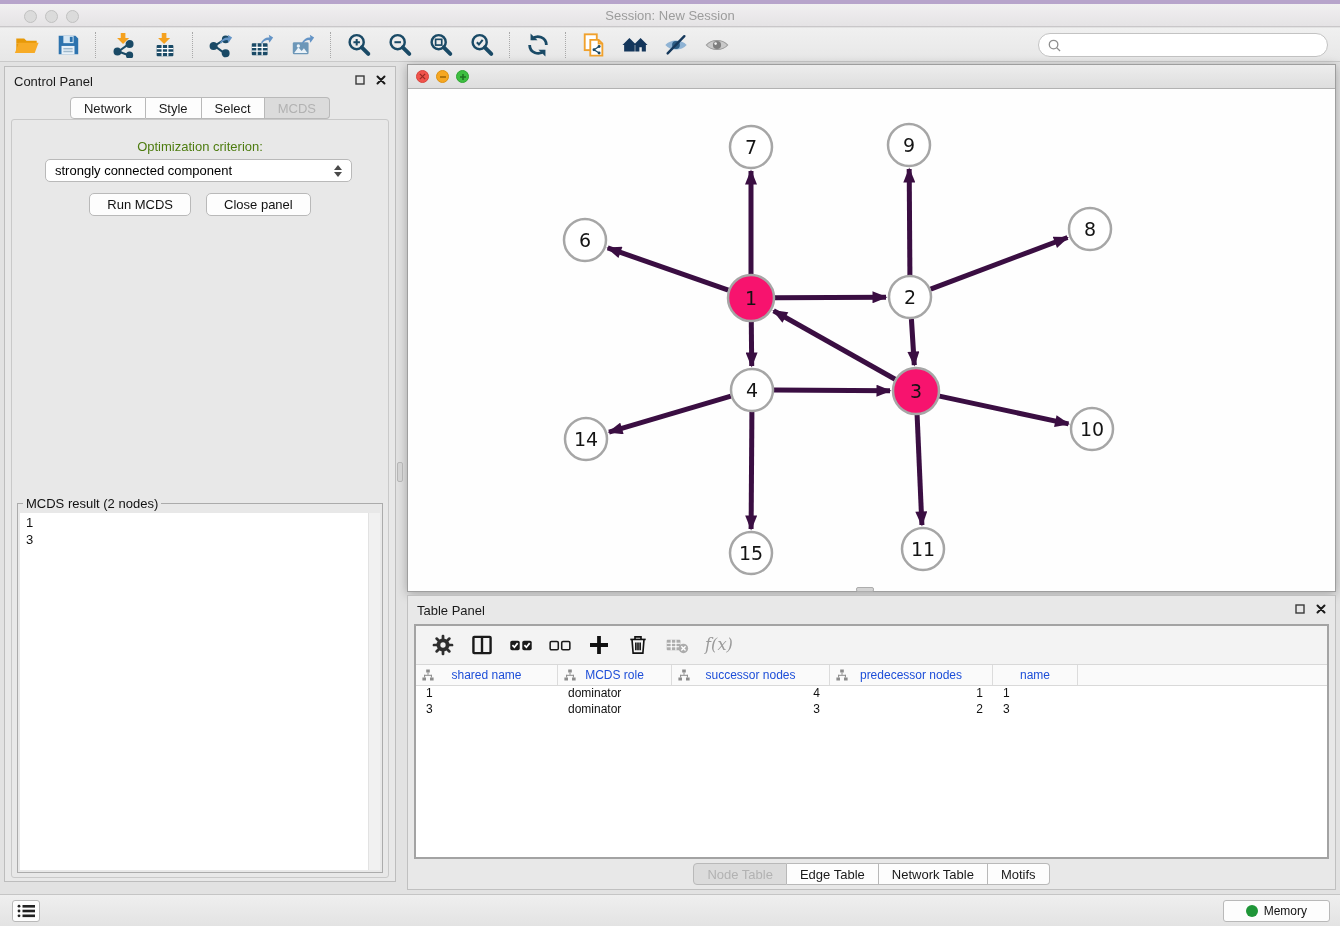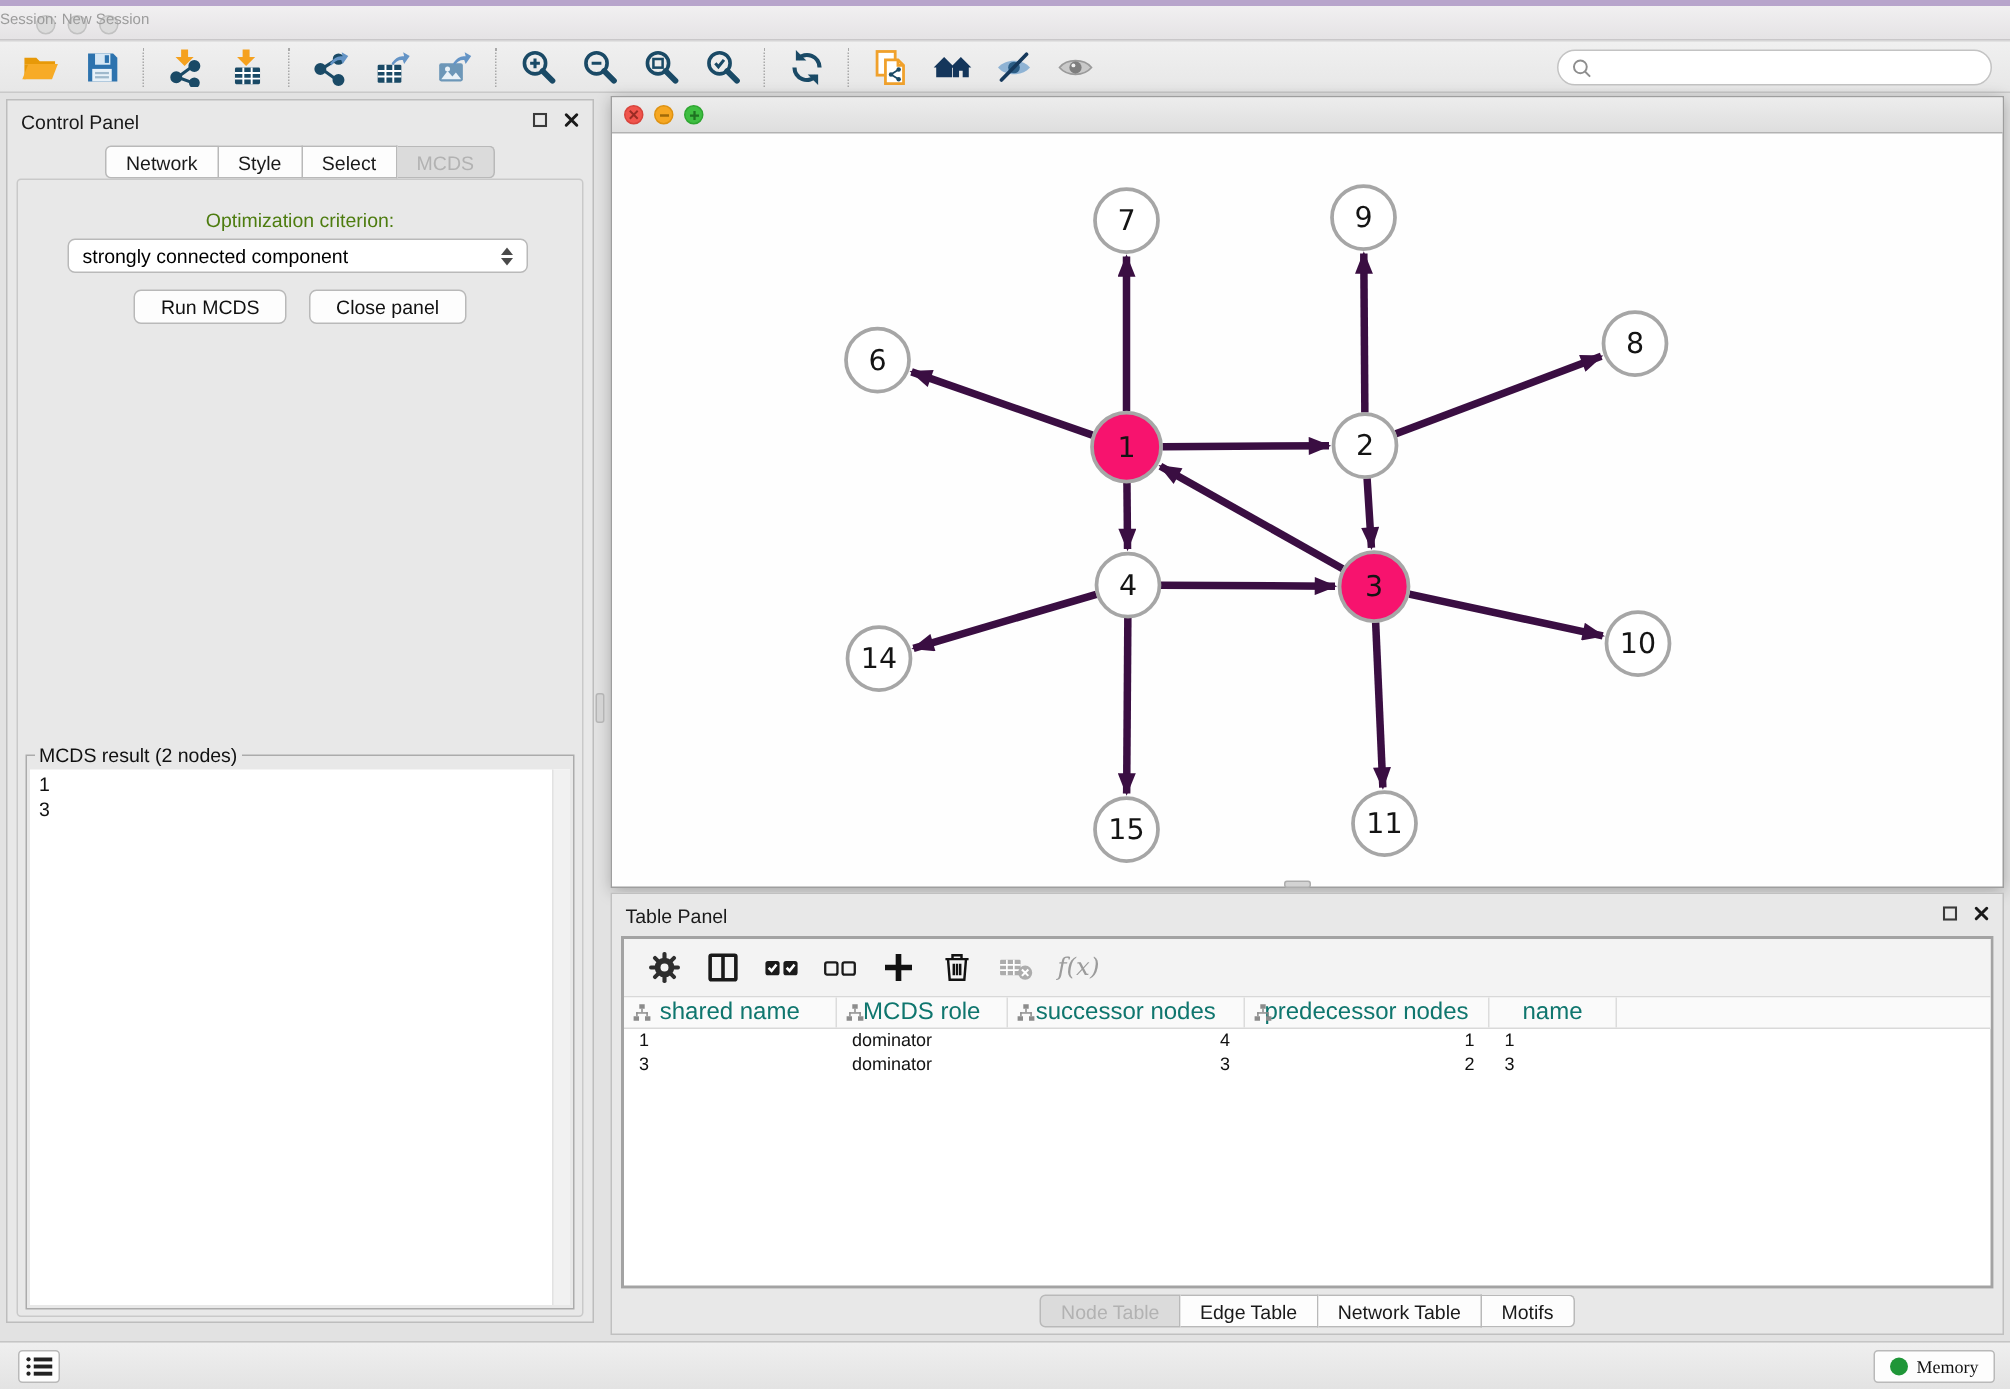--- a/index.html
+++ b/index.html
@@ -7,21 +7,21 @@
   body {
     width:1340px; height:926px; position:relative; overflow:hidden;
     font-family:"Liberation Sans", sans-serif; background:#E2E2E2;
   }
   
   .titlebar { position:absolute; top:0; left:0; right:0; height:27px;
     background:linear-gradient(#F3F2F3,#E5E3E5); border-bottom:1px solid #C9C7C9; }
   .purple-strip { position:absolute; top:0; left:0; right:0; height:4px; background:#B7A4CB; }
   .lights { position:absolute; left:24px; top:10px; display:flex; gap:8px; }
   .light { width:13px; height:13px; border-radius:50%; background:#DBDBDB; border:1px solid #C1C1C1; }
-  .win-title { position:absolute; left:0; right:0; top:8px; text-align:left; font-size:10px; color:#9C9C9C; }
+  .win-title { position:absolute; left:0; right:0; top:8px; text-align:center; font-size:13px; color:#9C9C9C; }
   
   .toolbar { position:absolute; top:28px; left:0; right:0; height:34px;
     background:linear-gradient(#F0F0F0,#E7E7E7); border-bottom:1px solid #C9C9C9;
     display:flex; align-items:center; padding-left:6px; }
   .tbtn { width:41px; height:30px; background:none; border:none; padding:0;
     display:flex; align-items:center; justify-content:center; }
   .tb-sep { width:1px; height:26px; border-left:1px dotted #A9A9A9; margin:0 7px; }
   .search { position:absolute; right:12px; top:5px; width:290px; height:24px; background:#fff;
     border:1px solid #C3C3C3; border-radius:13px; display:flex; align-items:center; padding-left:9px; }
   .search input { border:none; outline:none; flex:1; font-size:13px; background:transparent; margin-left:6px; font-family:inherit; }
@@ -78,34 +78,34 @@
   .table-panel { position:absolute; left:407px; top:595px; width:929px; height:295px;
     background:#E8E8E8; border:1px solid #C0C0C0; }
   .tbl-box { position:absolute; left:6px; right:6px; top:28px; bottom:30px;
     background:#fff; border:2px solid #a3a3a3; }
   .tp-tools { height:39px; background:#F3F3F3; border-bottom:1px solid #D8D8D8;
     display:flex; align-items:center; gap:9px; padding-left:12px; }
   .ttbtn { min-width:30px; height:30px; display:flex; align-items:center; justify-content:center;
     background:none; border:none; padding:0; }
   .tbl-header { height:21px; background:#FAFAFA; border-bottom:1px solid #D9D9D9; display:flex; }
   .th { position:relative; border-right:1px solid #DCDCDC; display:flex; align-items:center;
-    justify-content:center; font-size:16px; color:#0f766e; flex:none; }
+    justify-content:center; font-size:12px; color:#1d4ed8; flex:none; }
   .th .tree { position:absolute; left:6px; top:4px; display:flex; }
   .th-fill { flex:1; }
   .tr { height:16px; display:flex; font-size:12px; color:#111; }
   .td { padding:0 10px; overflow:hidden; white-space:nowrap; flex:none; }
   #tbl-tabs { position:absolute; left:0; right:0; bottom:4px; }
   
   .statusbar { position:absolute; left:0; right:0; bottom:0; height:32px;
     background:linear-gradient(#EFEFEF,#E3E3E3); border-top:1px solid #C5C5C5; }
   .list-btn { position:absolute; left:12px; top:5px; width:28px; height:22px; background:#FDFDFD;
     border:1px solid #B9B9B9; border-radius:3px; display:flex; align-items:center; justify-content:center; }
   .mem-btn { position:absolute; right:10px; top:5px; height:22px; background:#FDFDFD;
     border:1px solid #B9B9B9; border-radius:3px; display:flex; align-items:center; gap:6px;
-    padding:0 10px; font-size:12px; color:#111; font-family:Liberation Serif, serif; }
+    padding:0 22px; font-size:12px; color:#111; font-family:Liberation Sans, sans-serif; }
   .mem-dot { width:12px; height:12px; border-radius:50%; background:#1F9638; }
 </style>
 </head>
 <body>
 
 <div class="app">
 
   <div class="titlebar">
     <div class="purple-strip"></div>
     <div class="lights">

